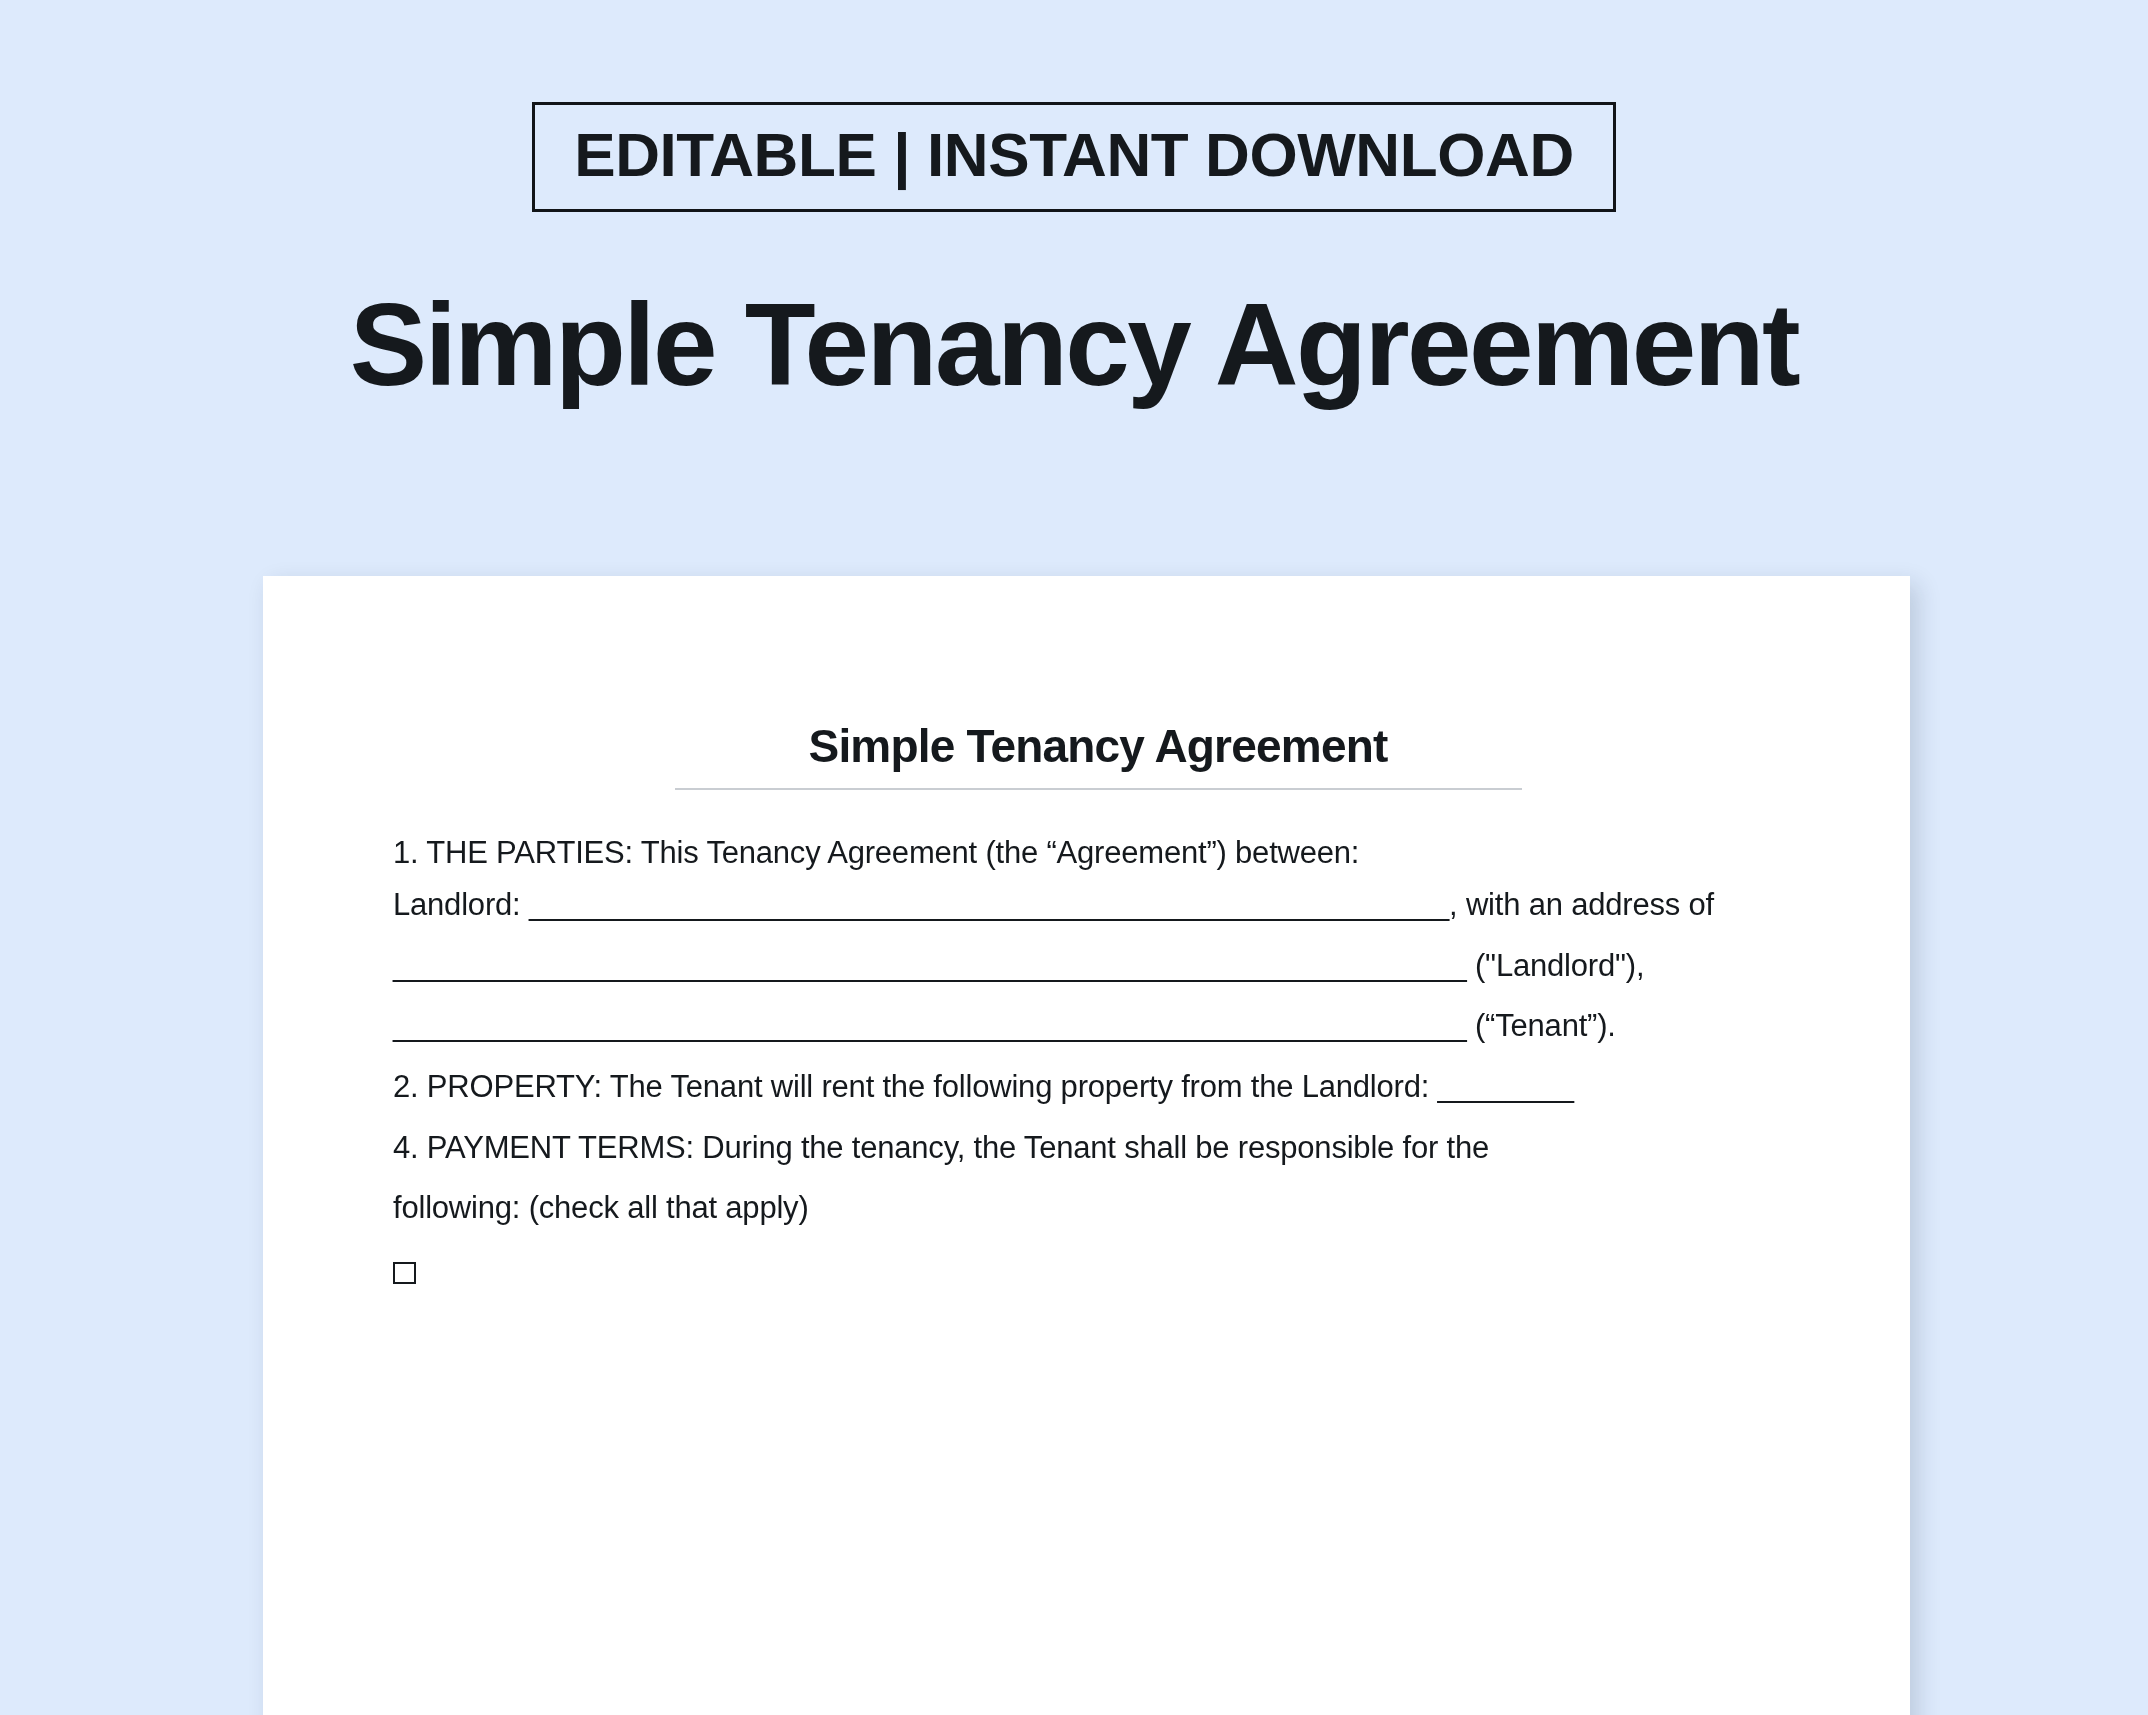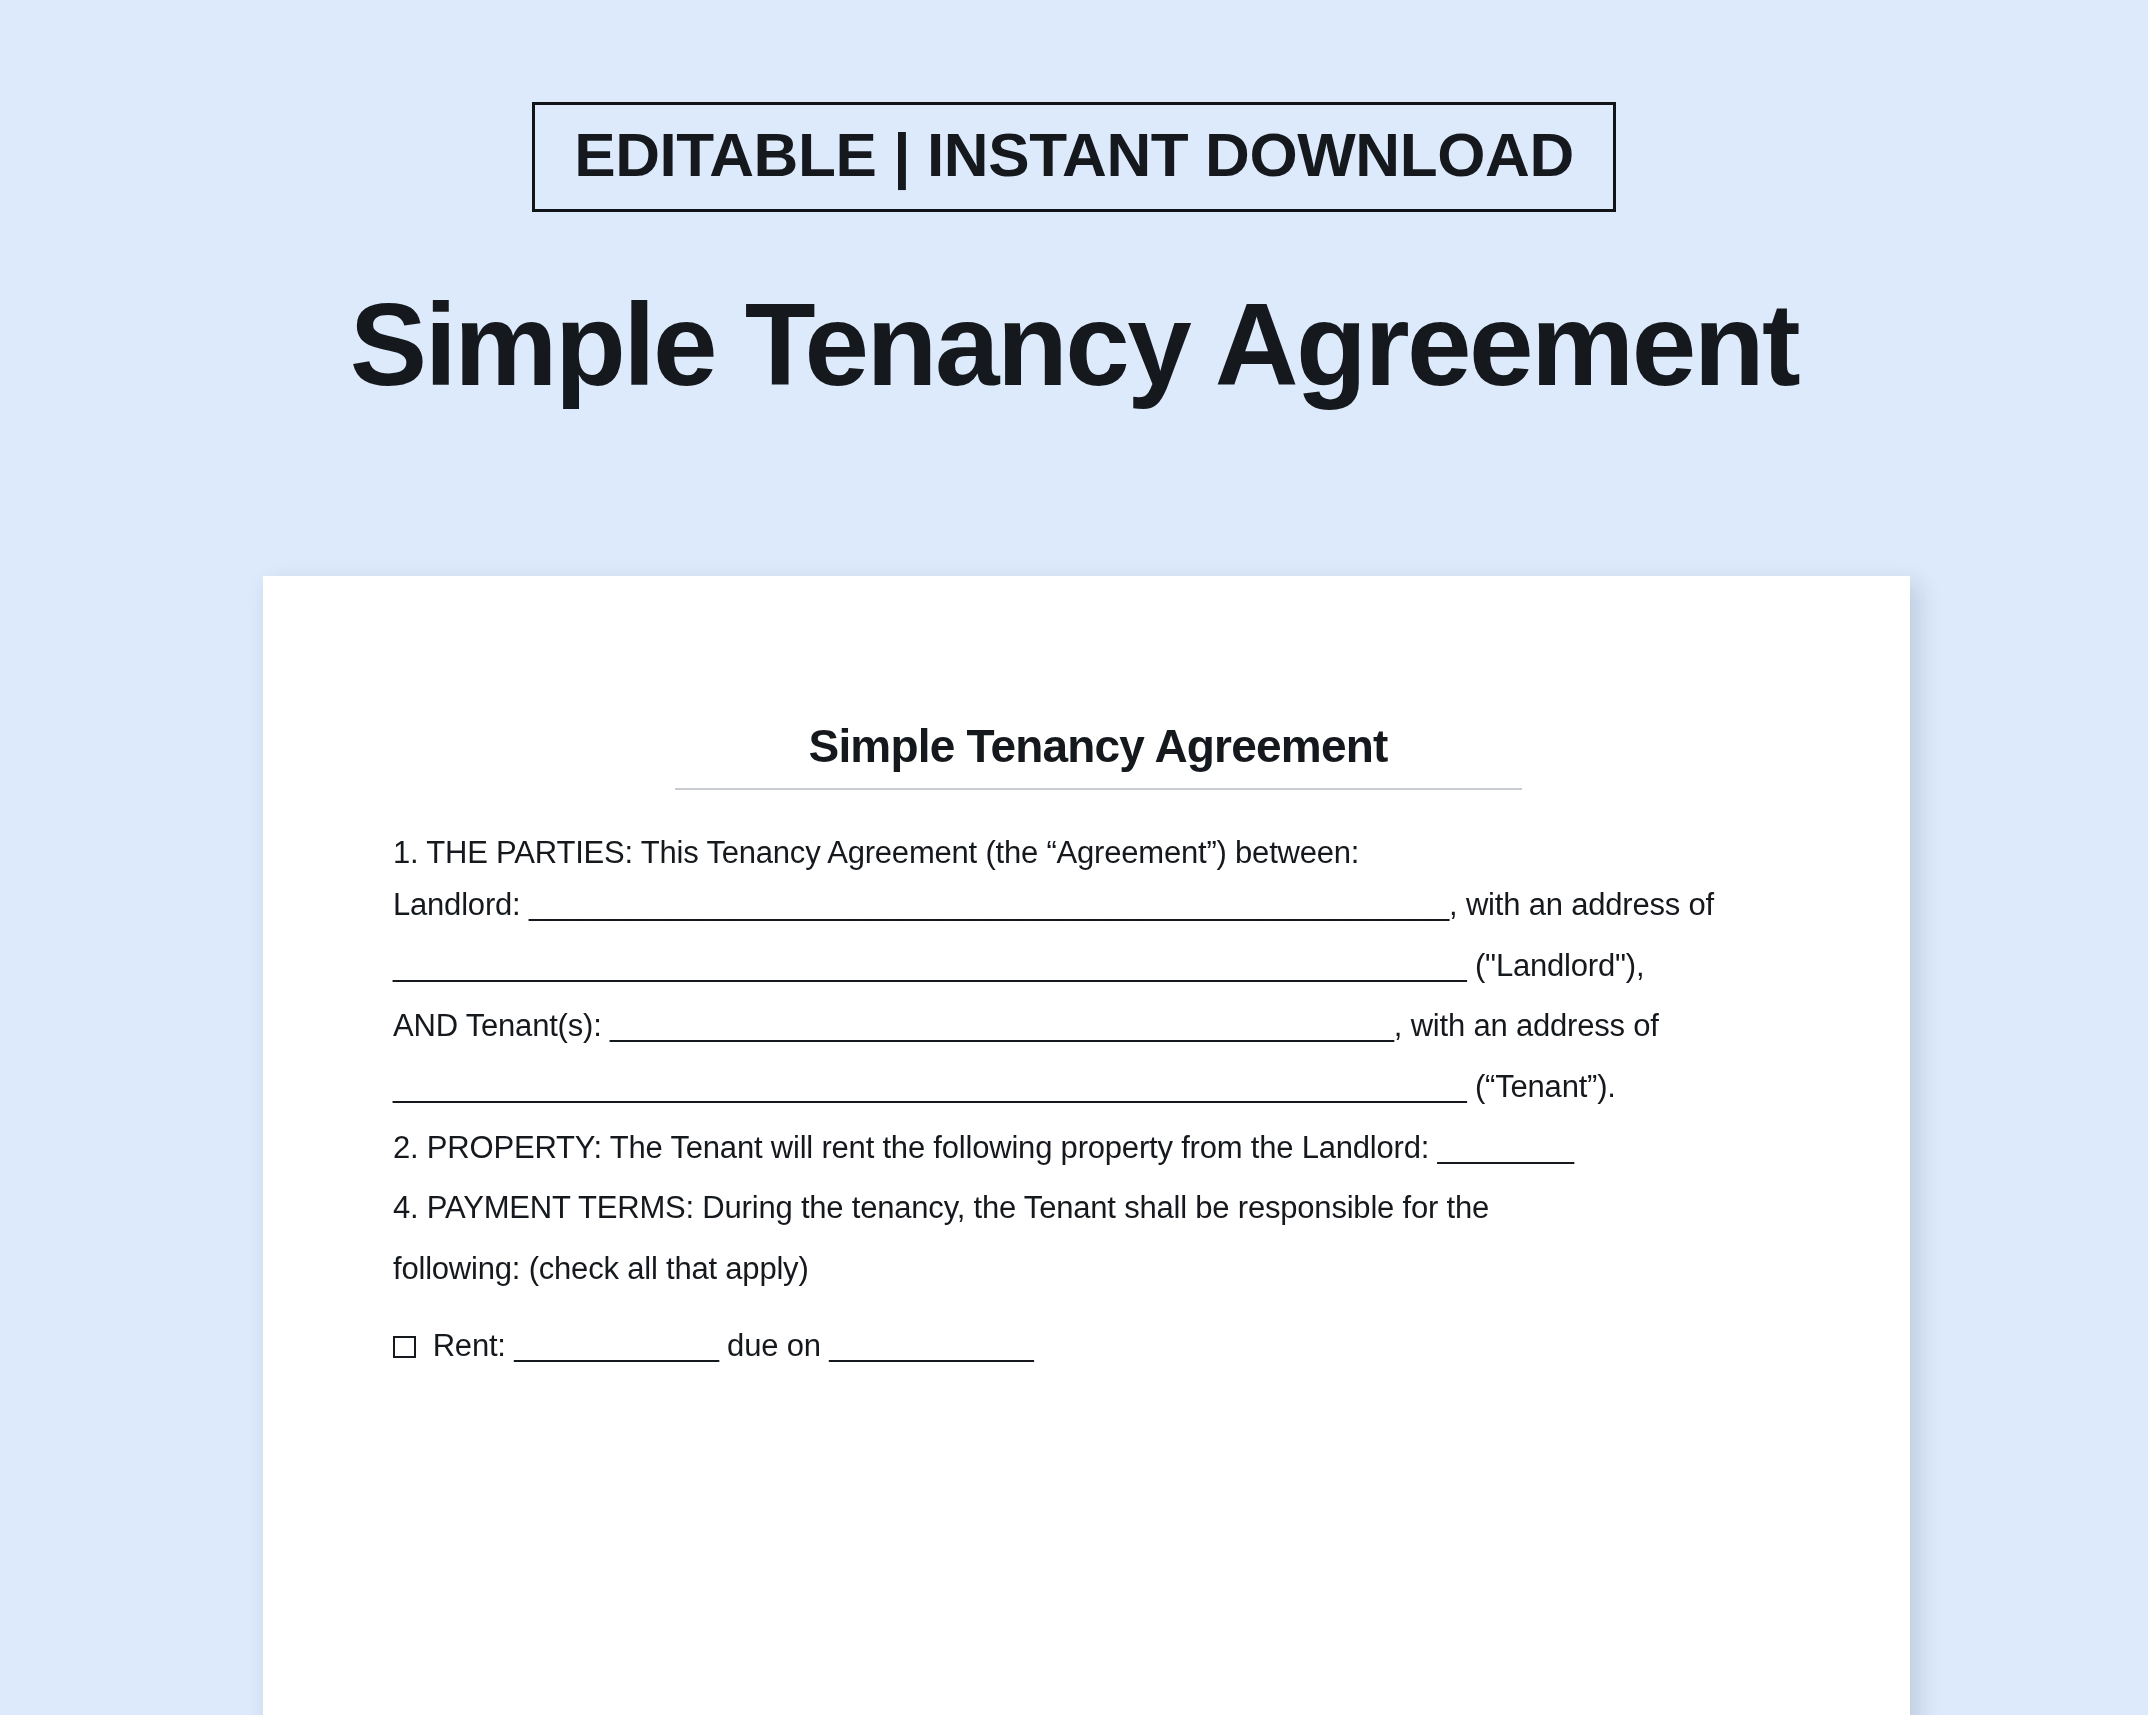--- a/index.html
+++ b/index.html
@@ -127,33 +127,31 @@
   <div class="sheet-inner">
 
     <div class="doc-title">Simple Tenancy Agreement</div>
     <div class="doc-rule"></div>
 
     <p class="p tight">
       <b>1. THE PARTIES:</b><span> This Tenancy Agreement (the “Agreement”) between:</span>
     </p>
     <p class="p">Landlord: ______________________________________________________, with an address of</p>
     <p class="p">_______________________________________________________________ ("Landlord"),</p>
-    <p class="p">AND Tenant(s): ______________________________________________, with an address of</p>
     <p class="p">_______________________________________________________________ (“Tenant”).</p>
 
     <p class="p section-gap">
       <b>2. PROPERTY:</b><span> The Tenant will rent the following property from the Landlord: ________</span>
     </p>
 
 
     <p class="p section-gap">
       <b>4. PAYMENT TERMS:</b><span> During the tenancy, the Tenant shall be responsible for the</span>
     </p>
     <p class="p">following: (check all that apply)</p>
 
     <div class="checkline">
       <span class="checkbox"></span>
-      <span class="p" style="margin:0;">Rent:  ____________ due on ____________</span>
     </div>
 
   </div>
 </div>
 
 
 </body></html>

